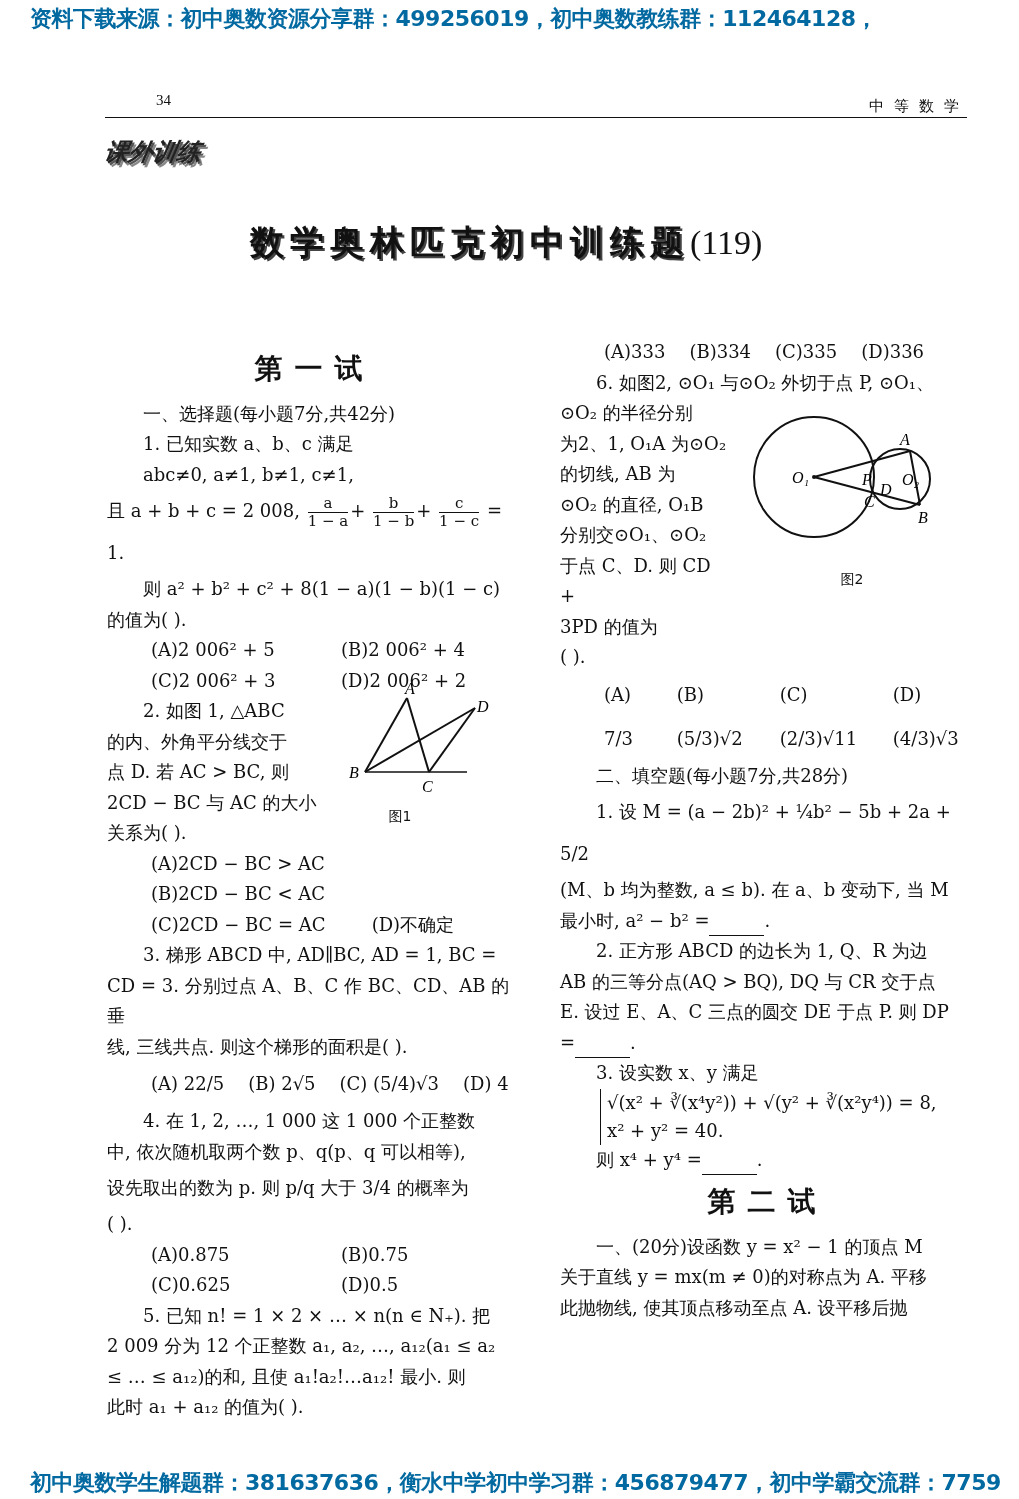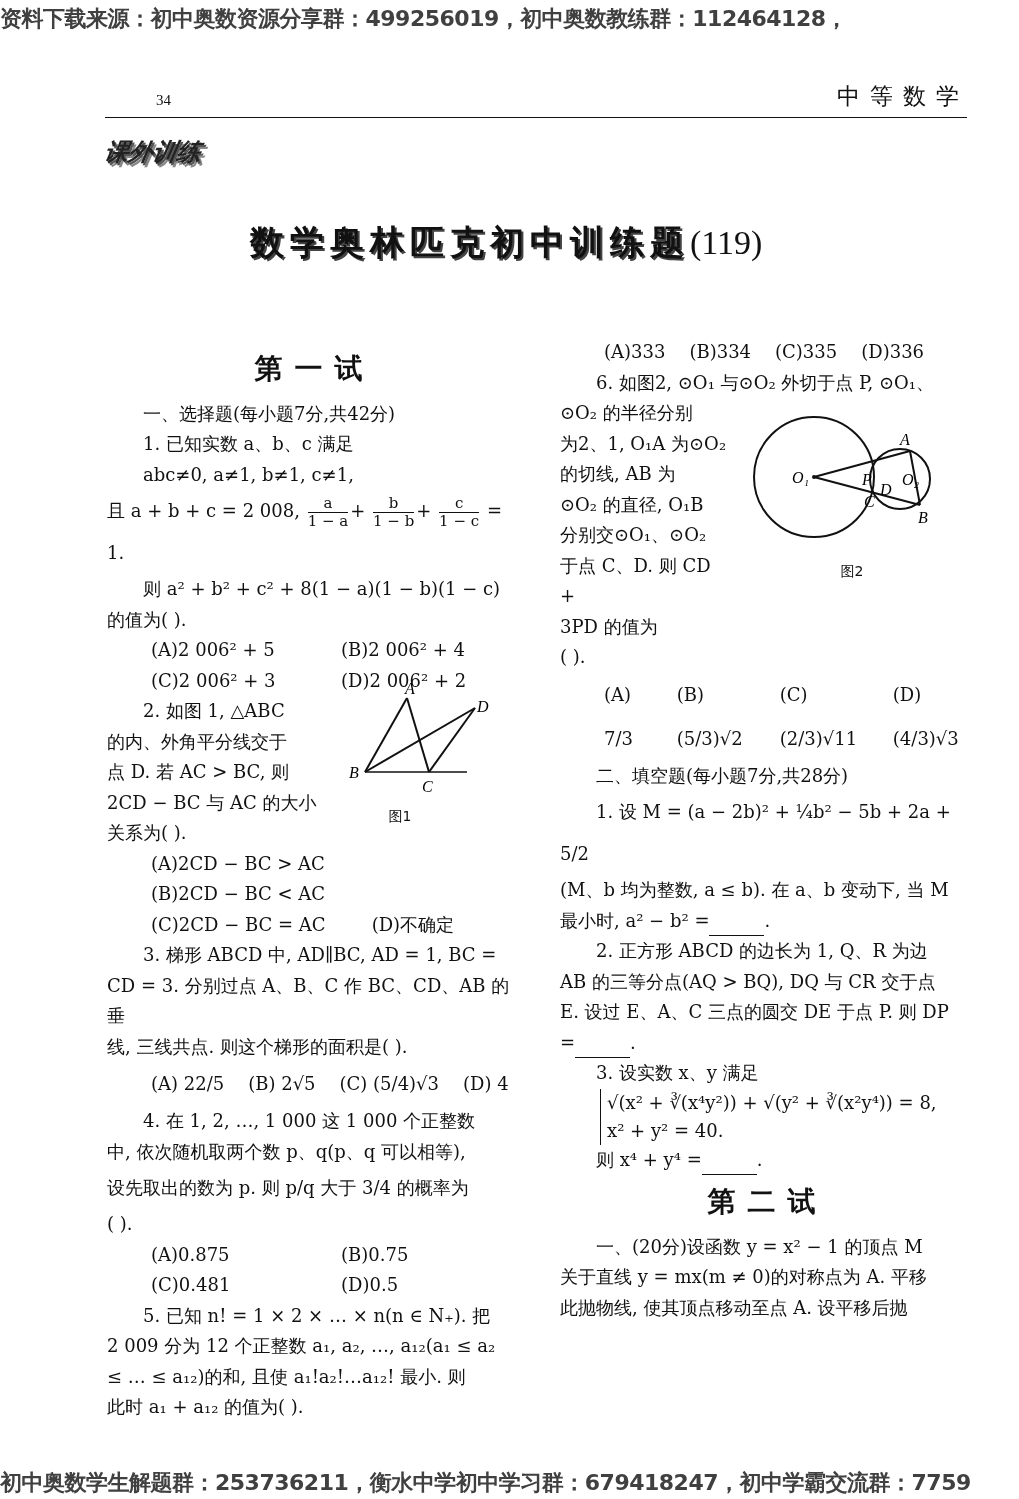--- a/index.html
+++ b/index.html
@@ -1,21 +1,21 @@
 <!DOCTYPE html>
 <html><head>
 <meta charset="utf-8">
 <style>
   html,body{margin:0;padding:0;background:#fff;}
   body{width:1019px;height:1499px;position:relative;overflow:hidden;font-family:"DejaVu Serif","Liberation Serif",serif;color:#111;}
-  .wm{position:absolute;left:0;color:#404040;font-family:"DejaVu Sans","Liberation Sans",sans-serif;font-weight:bold;font-size:22px;white-space:nowrap;letter-spacing:-0.5px;}
+  .wm{position:absolute;left:0;color:#0369a1;font-family:"DejaVu Sans","Liberation Sans",sans-serif;font-weight:bold;font-size:22px;white-space:nowrap;letter-spacing:-0.5px;padding-left:30px;}
   .wm-top{top:4px;}
   .wm-bot{top:1468px;}
   .pageno{position:absolute;left:112px;top:92px;font-size:15px;font-family:"Liberation Serif",serif;margin-left:44px;}
-  .journal{position:absolute;right:50px;top:81px;font-size:23px;letter-spacing:10px;font-family:"DejaVu Sans",sans-serif;}
+  .journal{position:absolute;right:50px;top:97px;font-size:15px;letter-spacing:10px;font-family:"DejaVu Sans",sans-serif;}
   .hrule{position:absolute;left:105px;width:862px;top:117px;border-top:1.5px solid #111;}
   .column-tag{position:absolute;left:105px;top:136px;font-size:24px;font-weight:bold;font-style:italic;font-family:"DejaVu Sans",sans-serif;color:#222;text-shadow:2px 2px 0 #555,4px 4px 0 #888;transform:skewX(-10deg);}
   .title{position:absolute;left:250px;top:220px;font-size:34px;font-weight:bold;font-family:"DejaVu Sans",sans-serif;letter-spacing:6px;text-shadow:2px 2px 0 #444;}
   .title .num{font-family:"Liberation Serif",serif;font-weight:normal;text-shadow:none;letter-spacing:0;}
   .col{position:absolute;font-size:18px;line-height:30.5px;}
   .left{left:107px;top:350px;width:415px;}
   .right{left:560px;top:337px;width:415px;}
   .sec{text-align:center;font-weight:bold;font-family:"DejaVu Sans",sans-serif;font-size:28px;letter-spacing:12px;margin:4px 0 14px;}
   .p{margin:0;}
   .ind{text-indent:36px;}
@@ -105,21 +105,21 @@
   </div>
 
   <div>
     <p class="p ind">4. 在 1, 2, …, 1 000 这 1 000 个正整数</p>
     <p class="p">中, 依次随机取两个数 p、q(p、q 可以相等),</p>
     <p class="p" style="line-height:42px;">设先取出的数为 p. 则 p/q 大于 3/4 的概率为</p>
     <p class="p">(      ).</p>
     <div class="opts2">
       <span>(A)0.875</span>
       <span>(B)0.75</span>
-      <span>(C)0.481</span>
+      <span>(C)0.625</span>
       <span>(D)0.5</span>
     </div>
   </div>
 
   <div>
     <p class="p ind">5. 已知 n! = 1 × 2 × … × n(n ∈ N₊). 把</p>
     <p class="p">2 009 分为 12 个正整数 a₁, a₂, …, a₁₂(a₁ ≤ a₂</p>
     <p class="p">≤ … ≤ a₁₂)的和, 且使 a₁!a₂!…a₁₂! 最小. 则</p>
     <p class="p">此时 a₁ + a₁₂ 的值为(      ).</p>
   </div>
@@ -211,16 +211,16 @@
     <line x1="158" y1="36" x2="168" y2="90" stroke="#111" stroke-width="2"></line>
     <circle cx="62" cy="62" r="2" fill="#111"></circle>
     <text x="40" y="68">O₁</text>
     <text x="150" y="70">O₂</text>
     <text x="148" y="30">A</text>
     <text x="166" y="108">B</text>
     <text x="112" y="92">C</text>
     <text x="128" y="80">D</text>
     <text x="110" y="70">P</text>
   </svg>
-  <div class="figcap" style="margin-top:4px;width:200px;">图2</div>
-</div>
-
-<div class="wm wm-bot">初中奥数学生解题群：253736211，衡水中学初中学习群：679418247，初中学霸交流群：7759</div>
+  <div class="figcap" style="margin-top:12px;width:200px;">图2</div>
+</div>
+
+<div class="wm wm-bot">初中奥数学生解题群：381637636，衡水中学初中学习群：456879477，初中学霸交流群：7759</div>
 
 </body></html>

